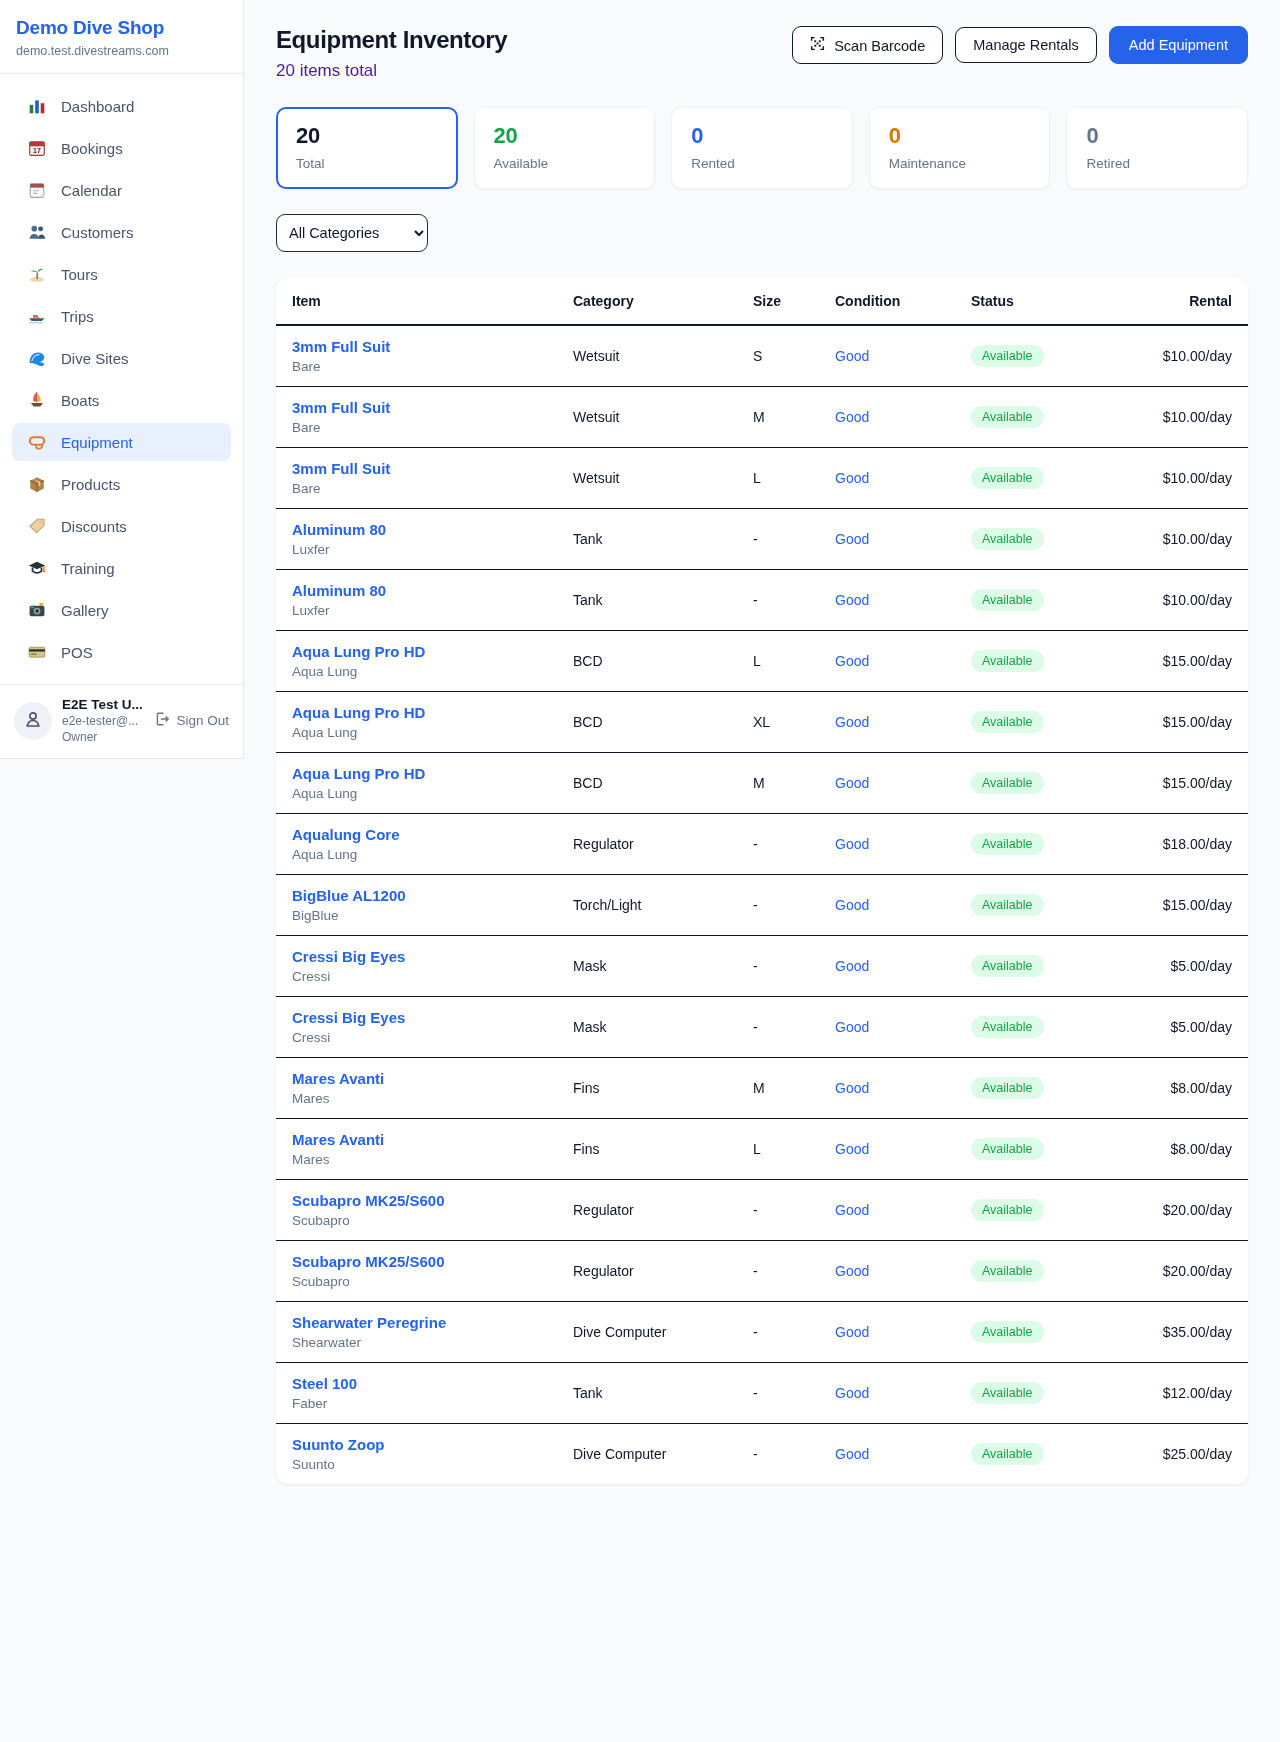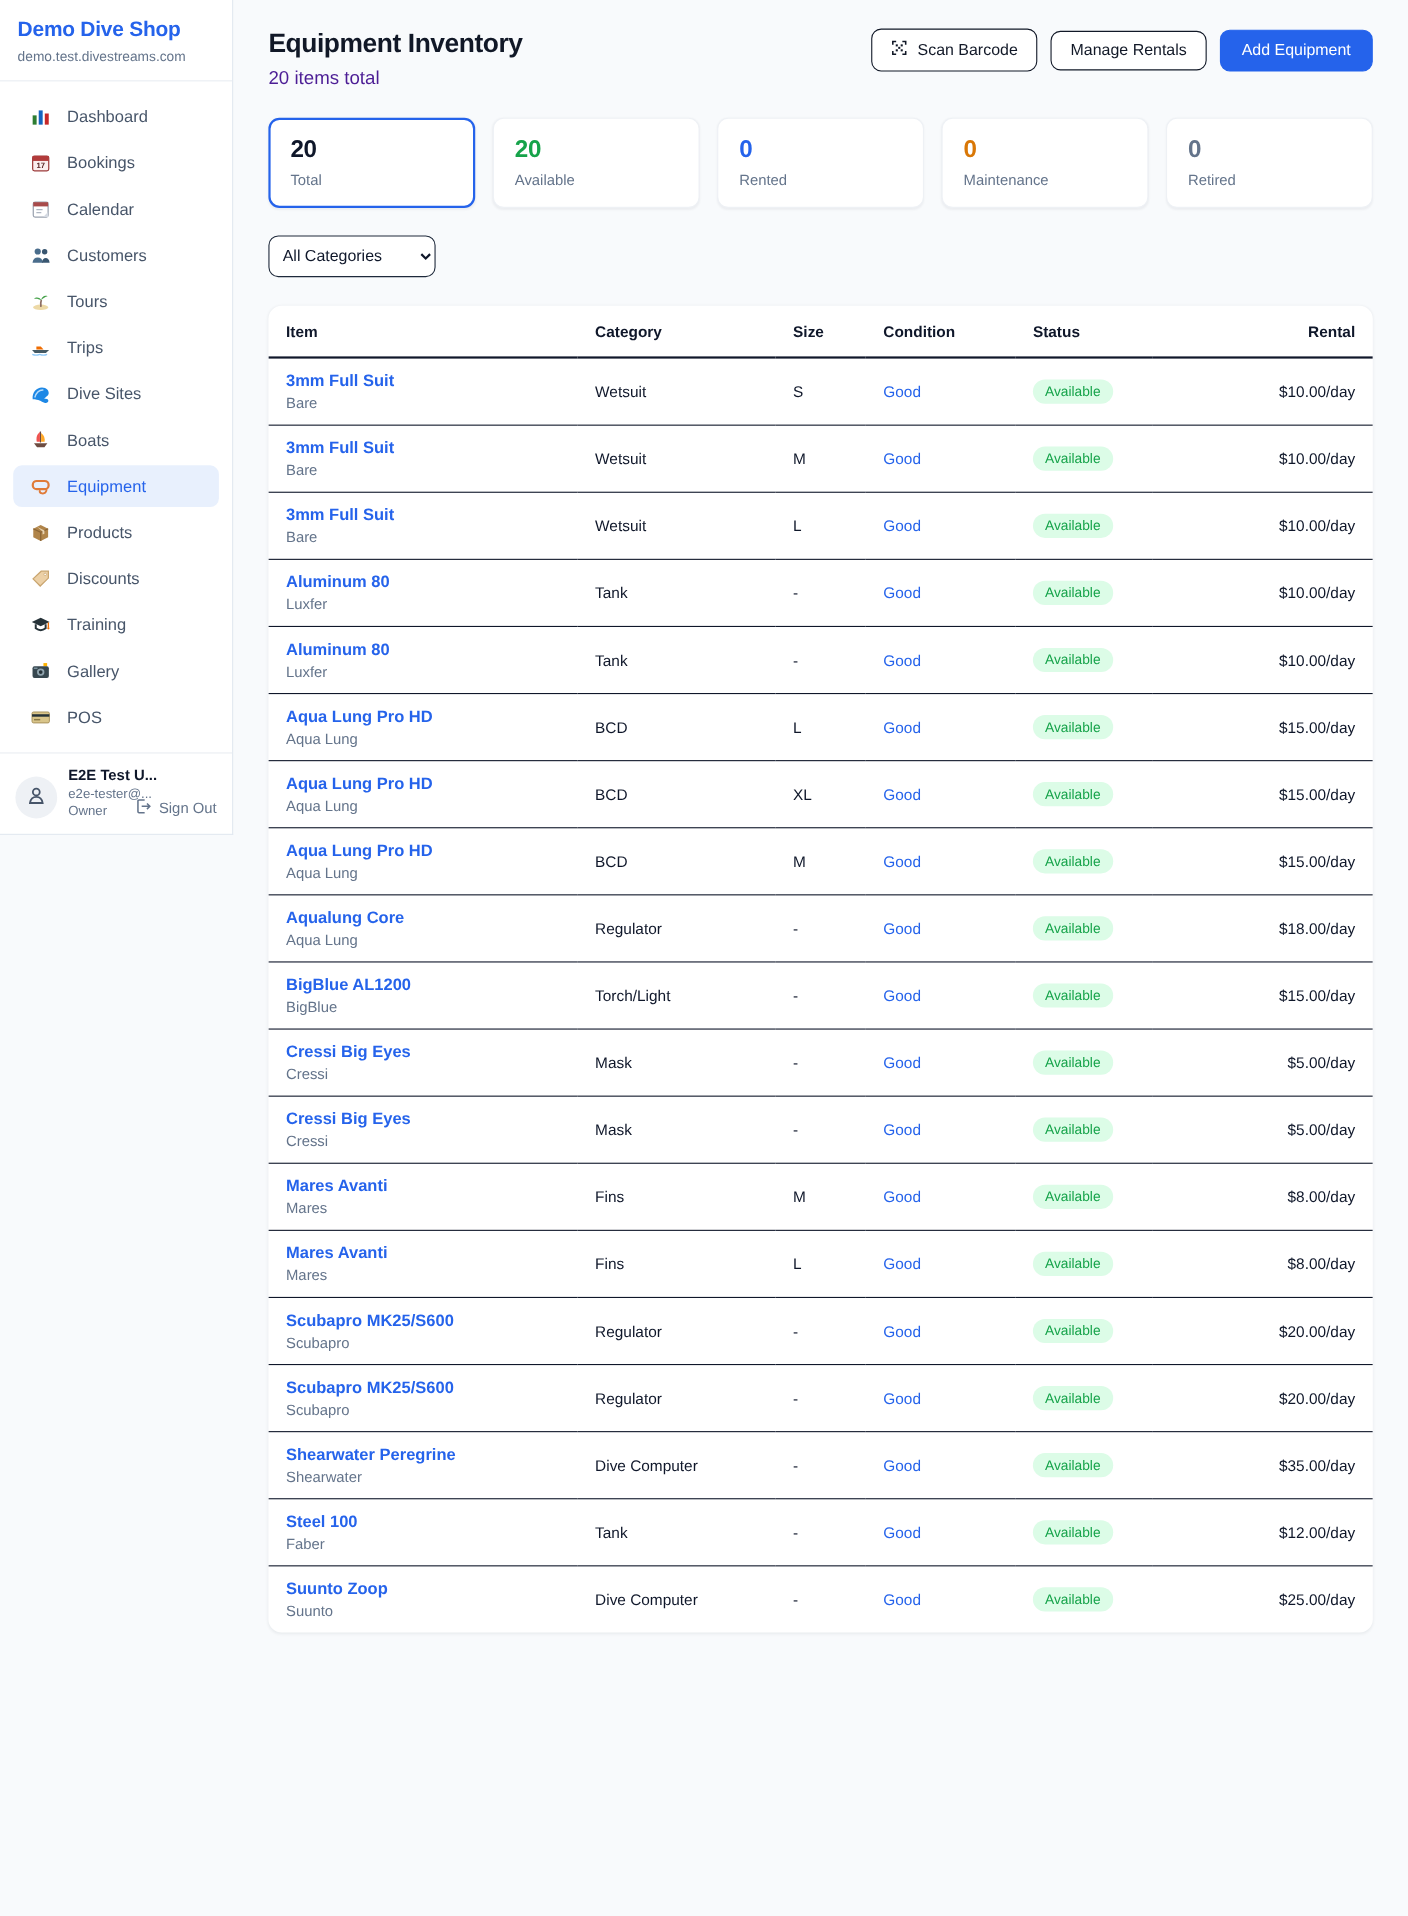--- a/index.html
+++ b/index.html
@@ -1,45 +1,45 @@
 <!DOCTYPE html>
 <html><head>
 <meta charset="utf-8">
 <style>
   * { box-sizing: border-box; margin: 0; padding: 0; }
   html,body { background:#f8fafc; font-family:"Liberation Sans",sans-serif; color:#0f172a; }
   body { min-width:1280px; }
   .app { display:flex; align-items:flex-start; min-height:1742px; }
 
   
-  .sidebar { width:212px; flex-shrink:0; background:#ffffff; border-right:1px solid #e2e8f0; border-bottom:1px solid #e2e8f0; }
+  .sidebar { width:244px; flex-shrink:0; background:#ffffff; border-right:1px solid #e2e8f0; border-bottom:1px solid #e2e8f0; }
   .brand-block { padding:17px 16px 15px 16px; border-bottom:1px solid #e9edf2; }
   .brand { color:#2563eb; font-size:19px; font-weight:700; letter-spacing:-.2px; }
   .domain { color:#64748b; font-size:12.5px; margin-top:5px; }
   .nav { padding:13px 12px; display:flex; flex-direction:column; gap:4px; }
   .nav-item { display:flex; align-items:center; gap:15px; padding:10px 16px; border-radius:8px; color:#475569; font-size:15px; cursor:pointer; }
   .nav-item.active { background:#e8f0fd; color:#2563eb; }
   .nav-icon { width:18px; height:18px; flex-shrink:0; }
   .nav-icon svg { width:100%; height:100%; display:block; }
-  .user-section { border-top:1px solid #e9edf2; padding:12px 14px 14px 14px; display:flex; align-items:flex-end; gap:10px; }
+  .user-section { border-top:1px solid #e9edf2; padding:12px 14px 14px 14px; display:flex; align-items:center; gap:10px; }
   .avatar { width:38px; height:38px; border-radius:50%; background:#eef1f5; display:flex; align-items:center; justify-content:center; flex-shrink:0; }
   .avatar svg { width:20px; height:20px; }
   .user-meta { min-width:0; }
   .user-name { font-size:13.5px; font-weight:700; color:#0f172a; white-space:nowrap; }
   .user-email, .user-role { font-size:12px; color:#64748b; margin-top:2px; white-space:nowrap; }
   .signout { margin-left:auto; display:flex; align-items:center; gap:6px; color:#64748b; font-size:13.5px; cursor:pointer; white-space:nowrap; }
   .signout svg { width:16px; height:16px; }
 
   
   .main { flex:1; padding:26px 32px 36px 32px; min-width:0; }
   .page-header { display:flex; justify-content:space-between; align-items:flex-start; margin-bottom:26px; }
   .page-title { font-size:24px; font-weight:700; color:#111827; letter-spacing:-.4px; }
   .page-subtitle { font-size:17px; color:#4c1d95; margin-top:7px; }
   .header-actions { display:flex; gap:12px; align-items:center; }
-  .btn { display:flex; align-items:center; gap:9px; background:#fff; border:1.5px solid #111827; border-radius:9px; padding:9px 17px; font-size:14.5px; font-weight:500; color:#111827; cursor:pointer; font-family:inherit; }
+  .btn { display:flex; align-items:flex-end; gap:9px; background:#fff; border:1.5px solid #111827; border-radius:9px; padding:9px 17px; font-size:14.5px; font-weight:500; color:#111827; cursor:pointer; font-family:inherit; }
   .btn svg { width:15px; height:15px; }
   .btn-primary { background:#2563eb; border-color:#2563eb; color:#ffffff; padding:10px 19px; }
 
   
   .stats { display:grid; grid-template-columns:repeat(5,1fr); gap:16px; margin-bottom:25px; }
   .stat-card { background:#fff; border:1px solid #eef1f5; border-radius:10px; padding:15px 19px 17px 19px; box-shadow:0 1px 2px rgba(15,23,42,.05); cursor:pointer; }
   .stat-card.selected { border:2px solid #2563eb; padding:14px 18px 16px 18px; }
   .stat-value { font-size:22px; font-weight:700; letter-spacing:-.3px; }
   .stat-label { font-size:13.5px; color:#64748b; margin-top:7px; }
 

